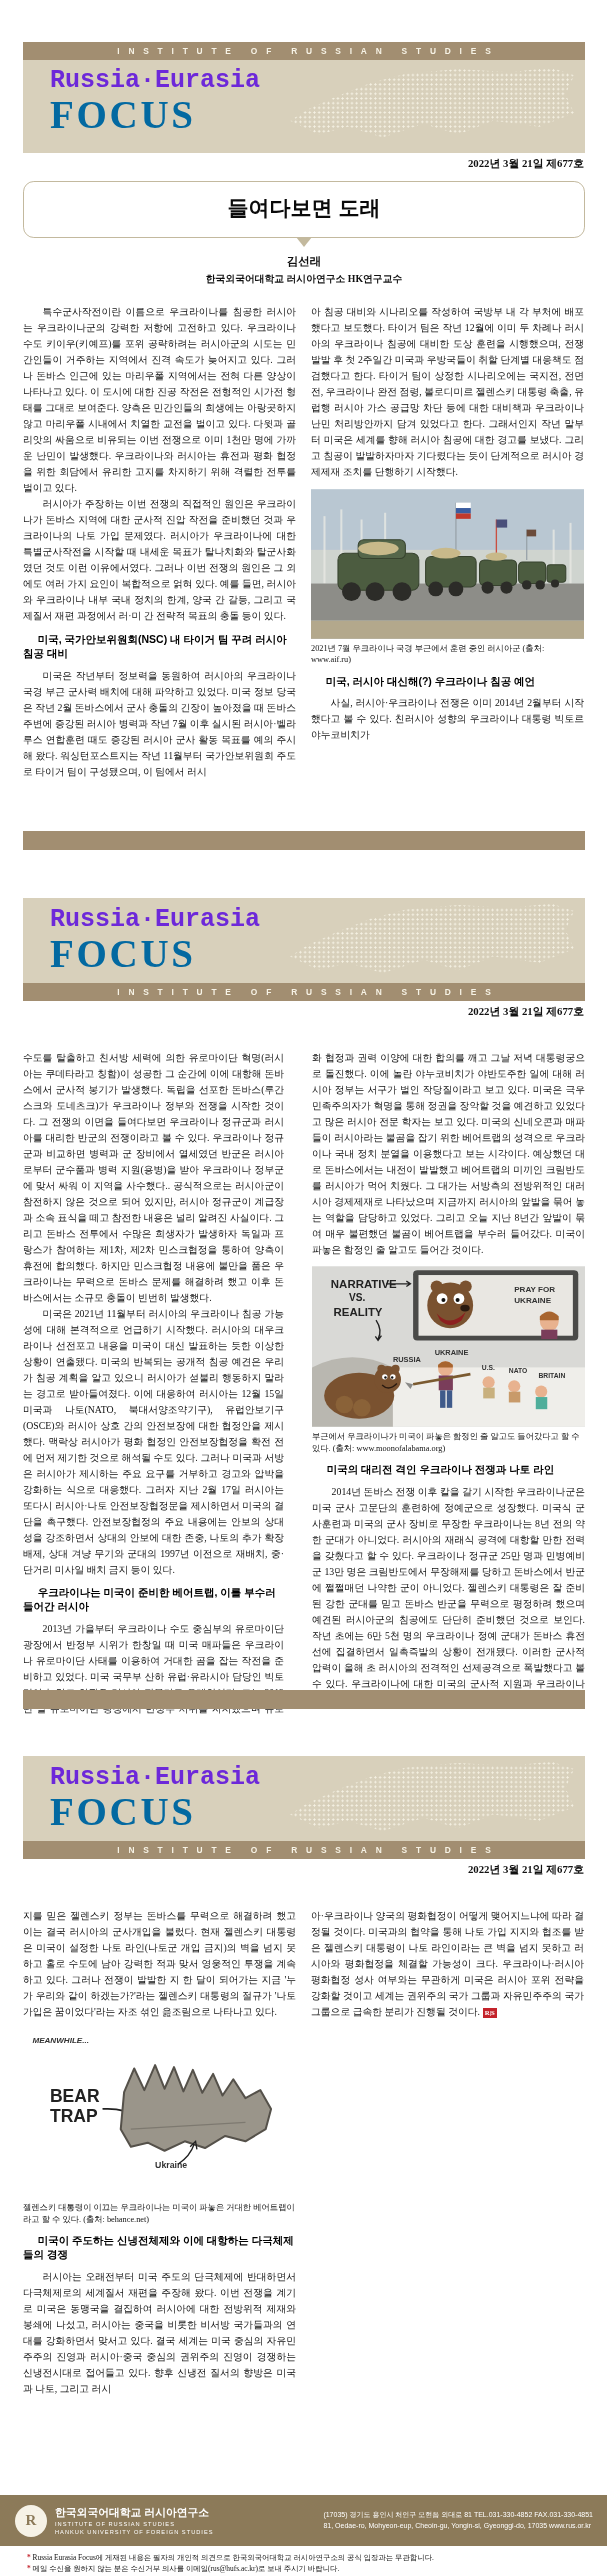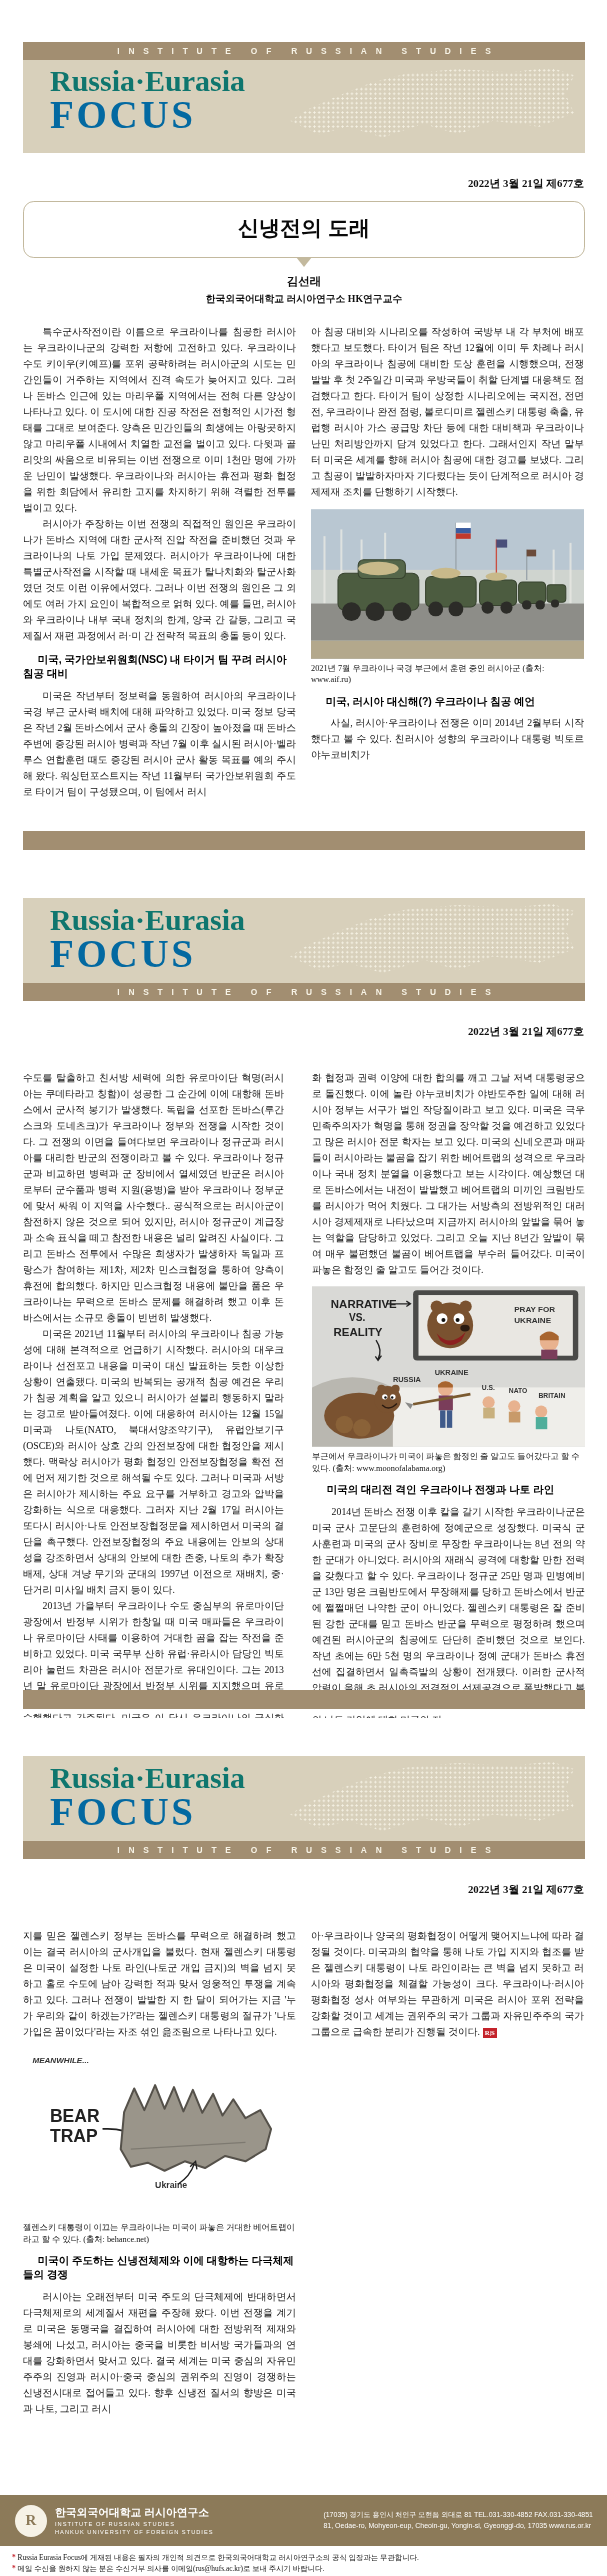--- a/index.html
+++ b/index.html
@@ -5,26 +5,26 @@
   html,body{margin:0;padding:0;background:#ffffff;}
   body{width:608px;font-family:"Liberation Serif",serif;color:#111;}
   .page{position:relative;width:608px;height:859px;overflow:hidden;background:#fff;}
 
   
   .inst-bar{height:17.6px;background:#a28e71;color:#f7f3e6;font-family:"Liberation Sans",sans-serif;
     font-size:8.4px;font-weight:bold;letter-spacing:8.8px;display:flex;align-items:center;justify-content:center;text-indent:8.8px;}
   .banner{height:93px;background:#d8d0bb;position:relative;overflow:hidden;}
   .banner.small{height:85px;}
   .brand{position:absolute;left:27px;top:6.8px;}
-  .brand-line1{font-family:Liberation Serif, serif;font-weight:bold;font-size:30px;color:#0f766e;line-height:30px;}
+  .brand-line1{font-family:Liberation Mono, monospace;font-weight:bold;font-size:25px;color:#6d28d9;line-height:30px;}
   .brand-line2{font-family:"Liberation Serif",serif;font-weight:bold;font-size:39px;color:#0369a1;letter-spacing:2.7px;line-height:38px;margin-top:0px;}
   .dotmap{position:absolute;right:10.8px;top:8px;width:290px;height:76px;
     background-image:radial-gradient(circle,#f5f1e3 0.9px,rgba(0,0,0,0) 1.1px);background-size:4.7px 4.7px;
     clip-path:polygon(8% 55%,18% 38%,30% 20%,42% 8%,60% 2%,78% 6%,92% 0%,100% 10%,97% 35%,100% 60%,88% 78%,72% 70%,60% 88%,48% 74%,34% 92%,22% 78%,12% 88%,2% 70%);}
-  .dateline{text-align:right;padding:24px 24px 0 0;font-weight:bold;font-size:10.8px;}
+  .dateline{text-align:right;padding:4px 24px 0 0;font-weight:bold;font-size:10.8px;}
 
   
   .titlebox{margin:10.8px 23px 0;border:1.4px solid #c3b99e;border-radius:10.8px;text-align:center;
     padding:10.8px 6.8px 13.5px;position:relative;background:#fff;}
   .titlebox .tri{position:absolute;left:50%;bottom:-10px;transform:translateX(-50%);width:0;height:0;
     border-left:8.8px solid transparent;border-right:8.8px solid transparent;border-top:10px solid #c3b99e;}
   .title-line{font-family:"Liberation Sans",sans-serif;font-weight:bold;font-size:21px;line-height:30px;color:#0a0a0a;}
   .author{text-align:center;margin-top:16px;font-weight:bold;font-size:11.5px;font-family:"Liberation Sans",sans-serif;}
   .affil{text-align:center;margin-top:4.7px;font-size:9.8px;font-weight:bold;}
 
@@ -41,21 +41,21 @@
   .sep{position:absolute;bottom:8.8px;left:23px;right:23px;height:19px;background:#a28e71;}
 
   
   .footer-bar{position:absolute;bottom:31px;left:0;right:0;height:51px;background:#8c7a59;color:#fff;
     display:flex;align-items:center;padding:0 15px;gap:8px;box-sizing:border-box;}
   .f-logo{width:32px;height:32px;border-radius:50%;background:#f6f2e6;color:#8c7a59;display:flex;align-items:center;
     justify-content:center;font-weight:bold;font-size:15px;font-family:"Liberation Serif",serif;flex:0 0 auto;}
   .f-id .f-kr{font-family:"Liberation Sans",sans-serif;font-weight:bold;font-size:10.8px;line-height:13.5px;}
   .f-id .f-en{font-size:5.7px;letter-spacing:1px;font-family:"Liberation Sans",sans-serif;margin-top:1.4px;}
   .f-addr{margin-left:auto;text-align:left;font-size:7px;line-height:10.5px;font-family:"Liberation Sans",sans-serif;}
-  .notes{position:absolute;bottom:2.7px;left:12px;right:23px;font-size:7.4px;line-height:11px;}
+  .notes{position:absolute;bottom:2.7px;left:27px;right:23px;font-size:7.4px;line-height:11px;}
   .notes .star{color:#c4232b;font-weight:bold;}
   .rs{display:inline-block;background:#c4232b;color:#fff;font-size:6.8px;font-weight:bold;padding:0 2px;
     line-height:9.5px;font-family:"Liberation Serif",serif;margin-left:2.7px;vertical-align:-0.7px;}
 </style>
 </head>
 <body>
 
 <div class="page" style="padding-top:42px;box-sizing:border-box;">
   <div style="margin:0 23px;">
     <div class="inst-bar">
@@ -65,21 +65,21 @@
       <div class="brand">
         <div class="brand-line1">Russia·Eurasia</div>
         <div class="brand-line2">FOCUS</div>
       </div>
       <div class="dotmap"></div>
     </div>
   </div>
   <div class="dateline">2022년 3월 21일 제677호</div>
 
   <div class="titlebox">
-    <div class="title-line">신냉전의 도래</div>
+    <div class="title-line">들여다보면 도래</div>
     <div class="tri"></div>
   </div>
 
   <div class="author">김선래</div>
   <div class="affil">한국외국어대학교 러시아연구소 HK연구교수</div>
 
   <div class="cols">
     <div class="col">
       <p class="ind">특수군사작전이란 이름으로 우크라이나를 침공한 러시아는 우크라이나군의 강력한 저항에 고전하고 있다. 우크라이나 수도 키이우(키예프)를 포위 공략하려는 러시아군의 시도는 민간인들이 거주하는 지역에서 진격 속도가 늦어지고 있다. 그러나 돈바스 인근에 있는 마리우폴 지역에서는 전혀 다른 양상이 나타나고 있다. 이 도시에 대한 진공 작전은 전형적인 시가전 형태를 그대로 보여준다. 양측은 민간인들의 희생에는 아랑곳하지 않고 마리우폴 시내에서 치열한 교전을 벌이고 있다. 다윗과 골리앗의 싸움으로 비유되는 이번 전쟁으로 이미 1천만 명에 가까운 난민이 발생했다. 우크라이나와 러시아는 휴전과 평화 협정을 위한 회담에서 유리한 고지를 차지하기 위해 격렬한 전투를 벌이고 있다.</p>
       <p class="ind">러시아가 주장하는 이번 전쟁의 직접적인 원인은 우크라이나가 돈바스 지역에 대한 군사적 진압 작전을 준비했던 것과 우크라이나의 나토 가입 문제였다. 러시아가 우크라이나에 대한 특별군사작전을 시작할 때 내세운 목표가 탈나치화와 탈군사화였던 것도 이런 이유에서였다. 그러나 이번 전쟁의 원인은 그 외에도 여러 가지 요인이 복합적으로 얽혀 있다. 예를 들면, 러시아와 우크라이나 내부 국내 정치의 한계, 양국 간 갈등, 그리고 국제질서 재편 과정에서 러·미 간 전략적 목표의 충돌 등이 있다.</p>
@@ -157,20 +157,21 @@
     <div class="inst-bar">
       <span>INSTITUTE OF RUSSIAN STUDIES</span>
     </div>
   </div>
   <div class="dateline">2022년 3월 21일 제677호</div>
 
   <div class="cols" style="margin-top:31px;gap:28px;">
     <div class="col">
       <p>수도를 탈출하고 친서방 세력에 의한 유로마이단 혁명(러시아는 쿠데타라고 칭함)이 성공한 그 순간에 이에 대항해 돈바스에서 군사적 봉기가 발생했다. 독립을 선포한 돈바스(루간스크와 도네츠크)가 우크라이나 정부와 전쟁을 시작한 것이다. 그 전쟁의 이면을 들여다보면 우크라이나 정규군과 러시아를 대리한 반군의 전쟁이라고 볼 수 있다. 우크라이나 정규군과 비교하면 병력과 군 장비에서 열세였던 반군은 러시아로부터 군수품과 병력 지원(용병)을 받아 우크라이나 정부군에 맞서 싸워 이 지역을 사수했다.. 공식적으로는 러시아군이 참전하지 않은 것으로 되어 있지만, 러시아 정규군이 계급장과 소속 표식을 떼고 참전한 내용은 널리 알려진 사실이다. 그리고 돈바스 전투에서 수많은 희생자가 발생하자 독일과 프랑스가 참여하는 제1차, 제2차 민스크협정을 통하여 양측이 휴전에 합의했다. 하지만 민스크협정 내용에 불만을 품은 우크라이나는 무력으로 돈바스 문제를 해결하려 했고 이후 돈바스에서는 소규모 충돌이 빈번히 발생했다.</p>
       <p class="ind">미국은 2021년 11월부터 러시아의 우크라이나 침공 가능성에 대해 본격적으로 언급하기 시작했다. 러시아의 대우크라이나 선전포고 내용을 미국이 대신 발표하는 듯한 이상한 상황이 연출됐다. 미국의 반복되는 공개적 침공 예견은 우리가 침공 계획을 알고 있으니 러시아가 섣불리 행동하지 말라는 경고로 받아들여졌다. 이에 대응하여 러시아는 12월 15일 미국과 나토(NATO, 북대서양조약기구), 유럽안보기구(OSCE)와 러시아 상호 간의 안전보장에 대한 협정안을 제시했다. 맥락상 러시아가 평화 협정인 안전보장협정을 확전 전에 먼저 제기한 것으로 해석될 수도 있다. 그러나 미국과 서방은 러시아가 제시하는 주요 요구를 거부하고 경고와 압박을 강화하는 식으로 대응했다. 그러자 지난 2월 17일 러시아는 또다시 러시아·나토 안전보장협정문을 제시하면서 미국의 결단을 촉구했다. 안전보장협정의 주요 내용에는 안보의 상대성을 강조하면서 상대의 안보에 대한 존중, 나토의 추가 확장 배제, 상대 겨냥 무기와 군대의 1997년 이전으로 재배치, 중·단거리 미사일 배치 금지 등이 있다.</p>
+      <h3>우크라이나는 미국이 준비한 베어트랩, 이를 부수러 들어간 러시아</h3>
       <p class="ind">2013년 가을부터 우크라이나 수도 중심부의 유로마이단 광장에서 반정부 시위가 한창일 때 미국 매파들은 우크라이나 유로마이단 사태를 이용하여 거대한 곰을 잡는 작전을 준비하고 있었다. 미국 국무부 산하 유럽·유라시아 담당인 빅토리아 눌런드 차관은 러시아 전문가로 유대인이다. 그는 2013년 말 유로마이단 광장에서 반정부 시위를 지지했으며 유로마이단 혁명 이후 출범한 우크라이나 신정부의 산파 역할을 수행했다고 간주된다. 미국은 이 당시 우크라이나의 극심한 동서 분열과 극우 민족주의 경향에 대해 깊이 있는 연구를 진행하고 있었다. 유로마이단 혁명 전야에 일단의 시위대가 야누코비치와 시위대 대표단이 합의한 평</p>
     </div>
     <div class="col">
       <p>화 협정과 권력 이양에 대한 합의를 깨고 그날 저녁 대통령궁으로 돌진했다. 이에 놀란 야누코비치가 야반도주한 일에 대해 러시아 정부는 서구가 벌인 작당질이라고 보고 있다. 미국은 극우민족주의자가 혁명을 통해 정권을 장악할 것을 예견하고 있었다고 많은 러시아 전문 학자는 보고 있다. 미국의 신네오콘과 매파들이 러시아라는 불곰을 잡기 위한 베어트랩의 성격으로 우크라이나 국내 정치 분열을 이용했다고 보는 시각이다. 예상했던 대로 돈바스에서는 내전이 발발했고 베어트랩의 미끼인 크림반도를 러시아가 먹어 치웠다. 그 대가는 서방측의 전방위적인 대러시아 경제제재로 나타났으며 지금까지 러시아의 앞발을 묶어 놓는 역할을 담당하고 있었다. 그리고 오늘 지난 8년간 앞발이 묶여 매우 불편했던 불곰이 베어트랩을 부수러 들어갔다. 미국이 파놓은 함정인 줄 알고도 들어간 것이다.</p>
       <figure>
         <svg width="273" height="161" viewBox="0 0 405 238">
           <rect width="405" height="238" fill="#d9d9d6"></rect>
           <text x="28" y="32" font-family="Liberation Sans, sans-serif" font-size="17" font-weight="bold" fill="#222">NARRATIVE</text>
           <text x="55" y="52" font-family="Liberation Sans, sans-serif" font-size="15" font-weight="bold" fill="#222">VS.</text>
           <text x="32" y="74" font-family="Liberation Sans, sans-serif" font-size="17" font-weight="bold" fill="#222">REALITY</text>

